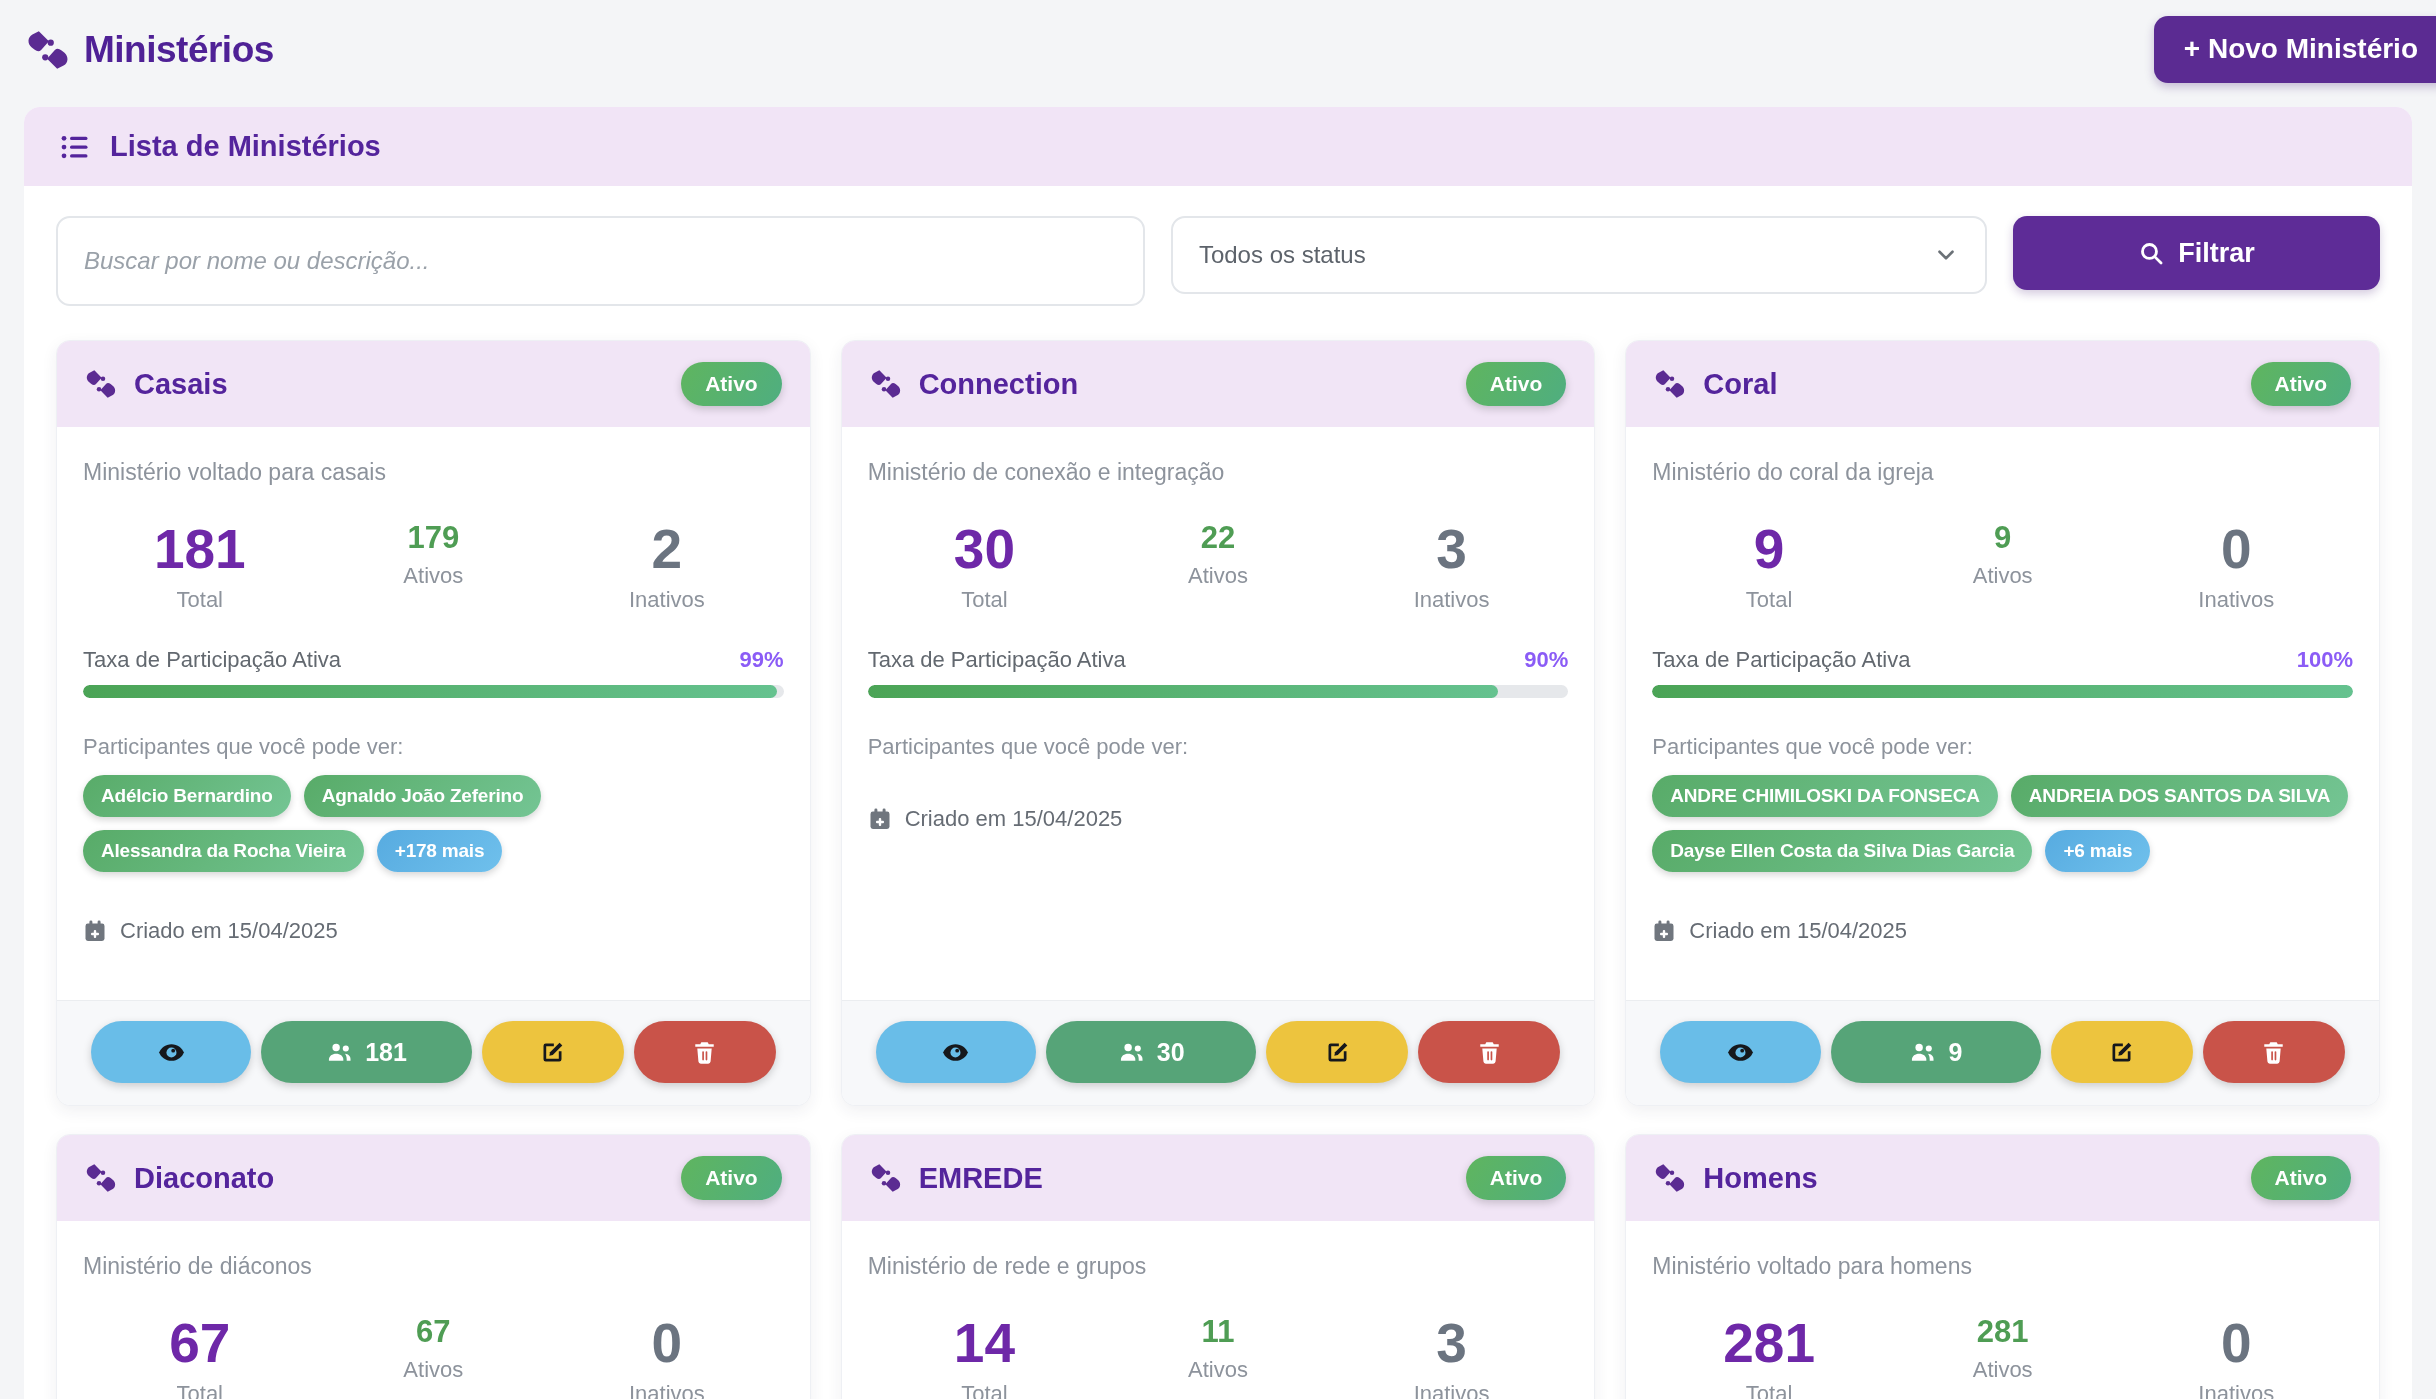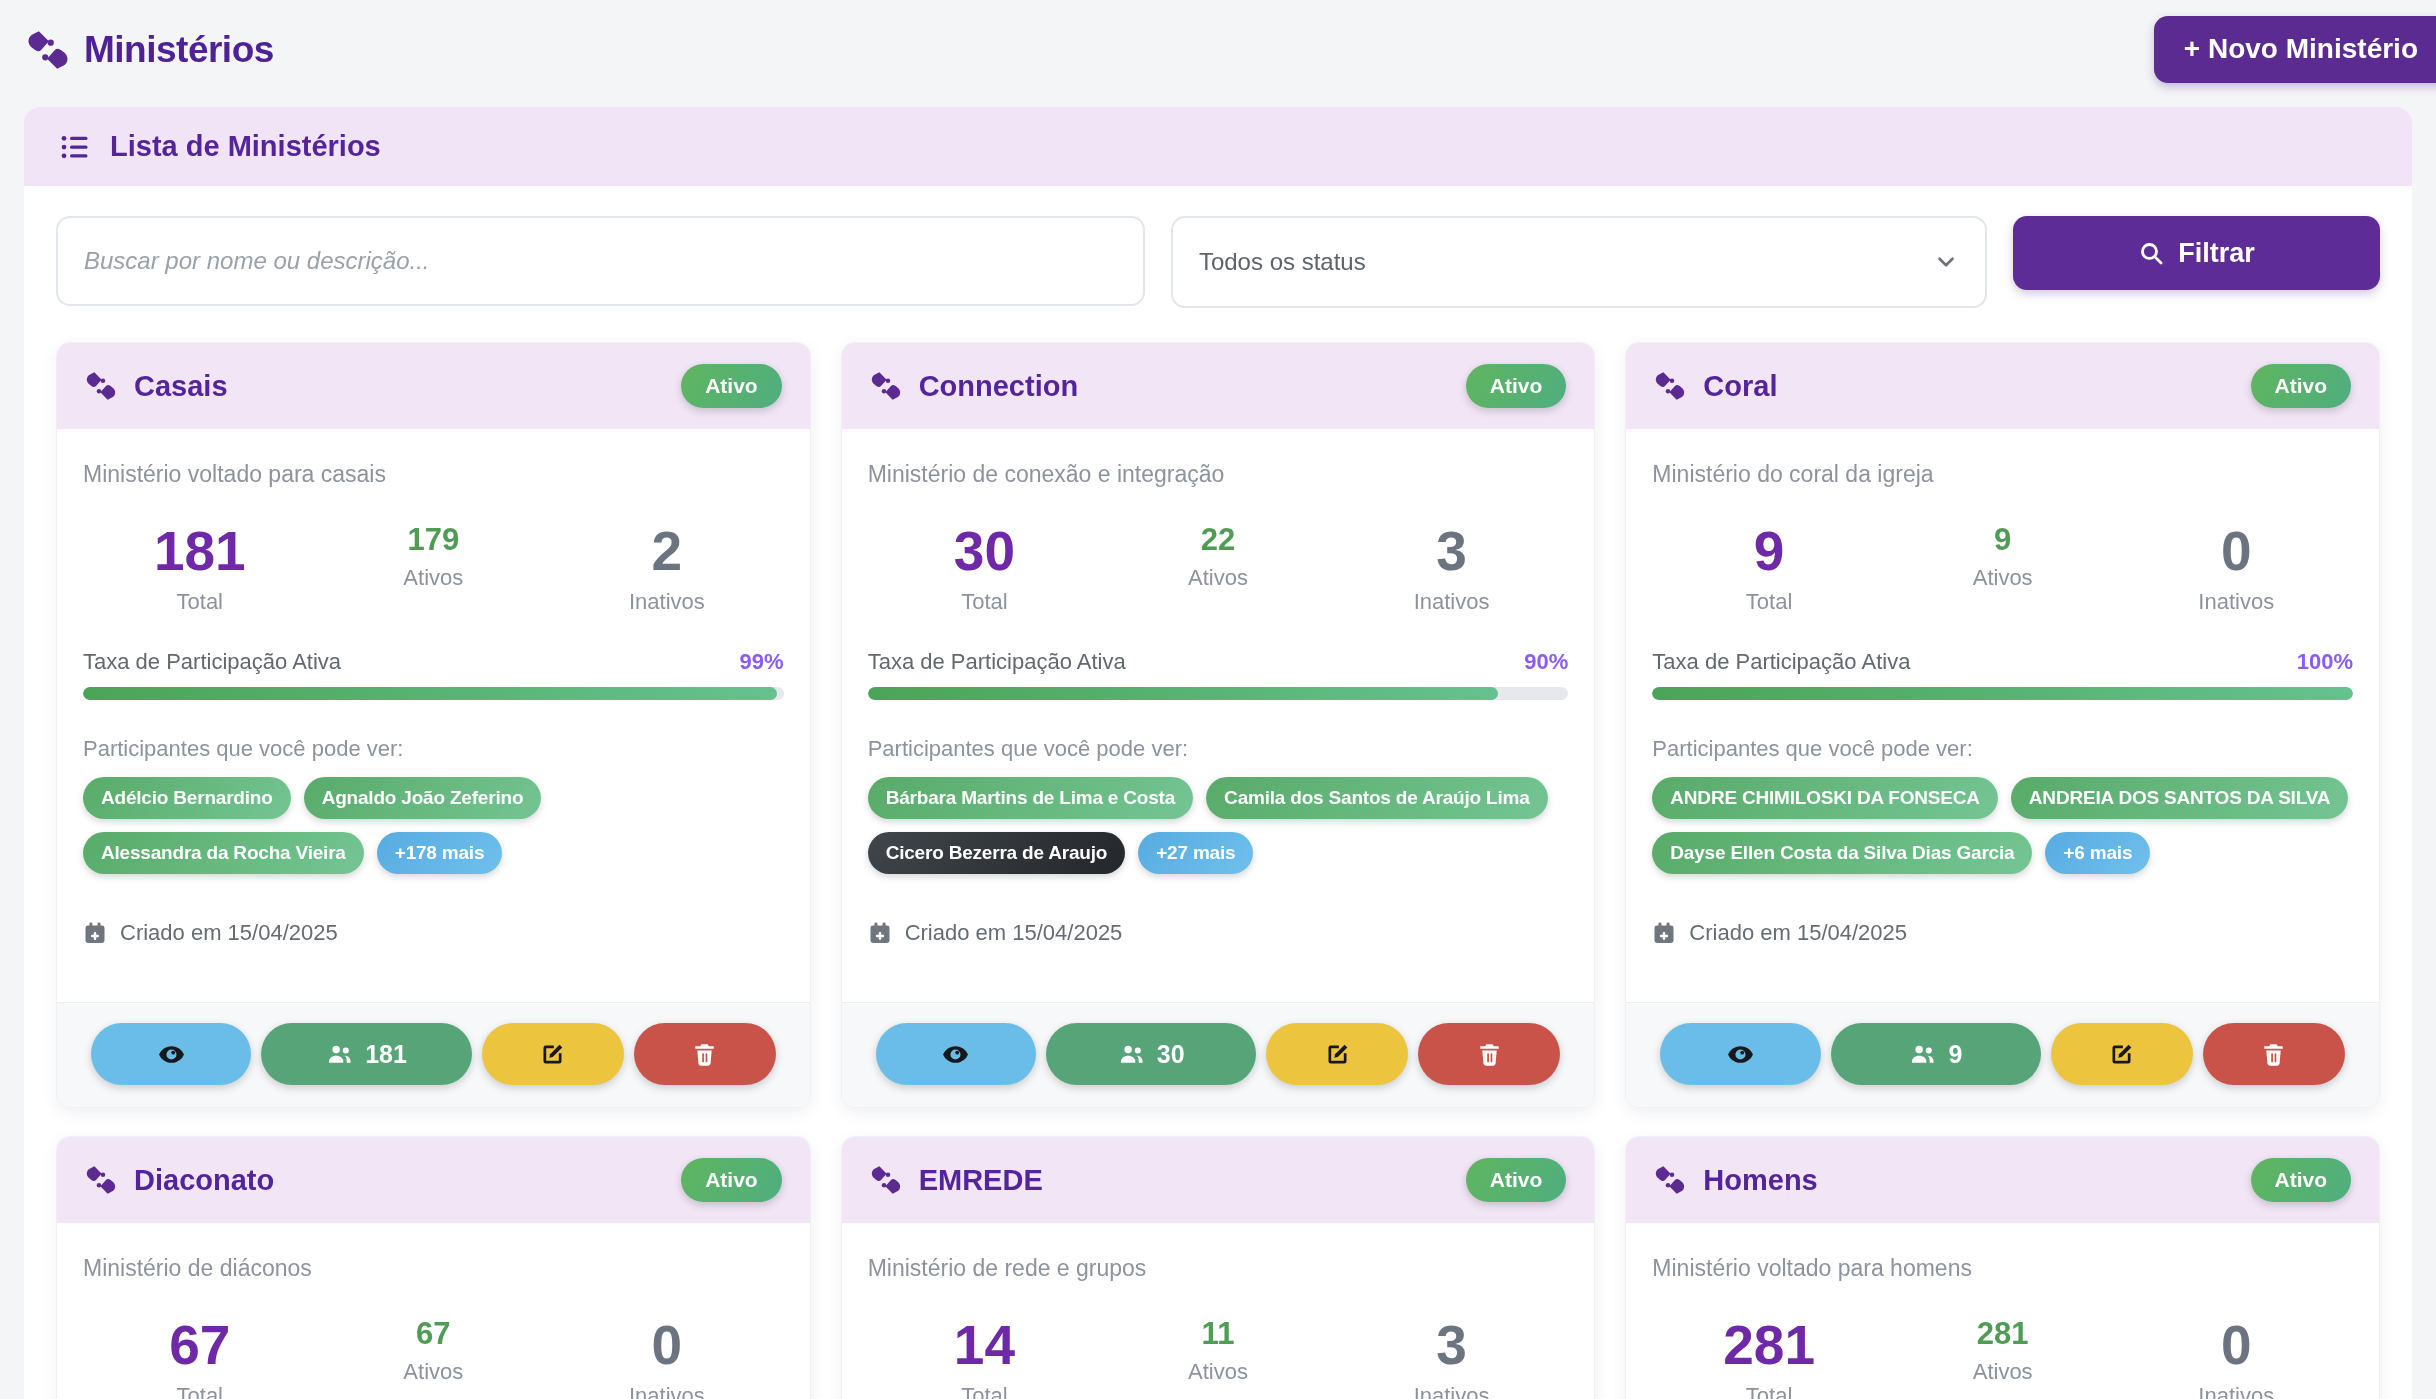--- a/index.html
+++ b/index.html
@@ -31,21 +31,21 @@
   .panel-body { padding:30px 32px 0; }
   
   .filters { display:flex; gap:26px; margin-bottom:34px; }
   .search-input {
     flex:2.12 1 0; height:90px; border:2px solid #e3e6ea; border-radius:14px;
     padding:0 26px; font-size:24px; font-family:inherit; color:#3c4147;
     outline:none; background:#fff;
   }
   .search-input::placeholder { font-style:italic; color:#9aa1a9; }
   .select {
-    flex:1.56 1 0; height:92px; border:2px solid #e3e6ea; border-radius:14px;
+    flex:1.56 1 0; height:78px; border:2px solid #e3e6ea; border-radius:14px;
     background:#fff; display:flex; align-items:center; padding:0 26px;
     font-size:24px; color:#5d636b; cursor:pointer;
   }
   .select .chev { margin-left:auto; width:26px; height:26px; }
   .filter-btn {
     flex:0 0 367px; height:74px; border:none; border-radius:14px; cursor:pointer;
     background:#5e2c97; color:#fff; font-family:inherit; font-size:27px; font-weight:600;
     display:flex; align-items:center; justify-content:center; gap:13px;
     box-shadow:0 4px 10px rgba(60,20,110,.22);
   }
@@ -276,26 +276,20 @@
         </div>
       </div>
       <div class="prog-row">
         <span>Taxa de Participação Ativa</span>
         <span class="prog-pct">90%</span>
       </div>
       <div class="track">
         <div class="fill" style="width: 90%;"></div>
       </div>
       <p class="p-label">Participantes que você pode ver:</p>
-      <div class="chips">
-              <span class="chip green">Bárbara Martins de Lima e Costa</span>
-              <span class="chip green">Camila dos Santos de Araújo Lima</span>
-              <span class="chip dark">Cicero Bezerra de Araujo</span>
-              <span class="chip blue">+27 mais</span>
-            </div>
       <div class="created">
         <svg viewBox="0 0 24 24">
           <g fill="#70767e">
             <rect x="2.5" y="4.5" width="19" height="17.5" rx="2.4"></rect>
             <rect x="6.4" y="1.6" width="3" height="5.6" rx="1.4"></rect>
             <rect x="14.6" y="1.6" width="3" height="5.6" rx="1.4"></rect>
           </g>
           <rect x="10.8" y="11" width="2.4" height="8" rx="1" fill="#fff"></rect>
           <rect x="8" y="13.8" width="8" height="2.4" rx="1" fill="#fff"></rect>
         </svg>

